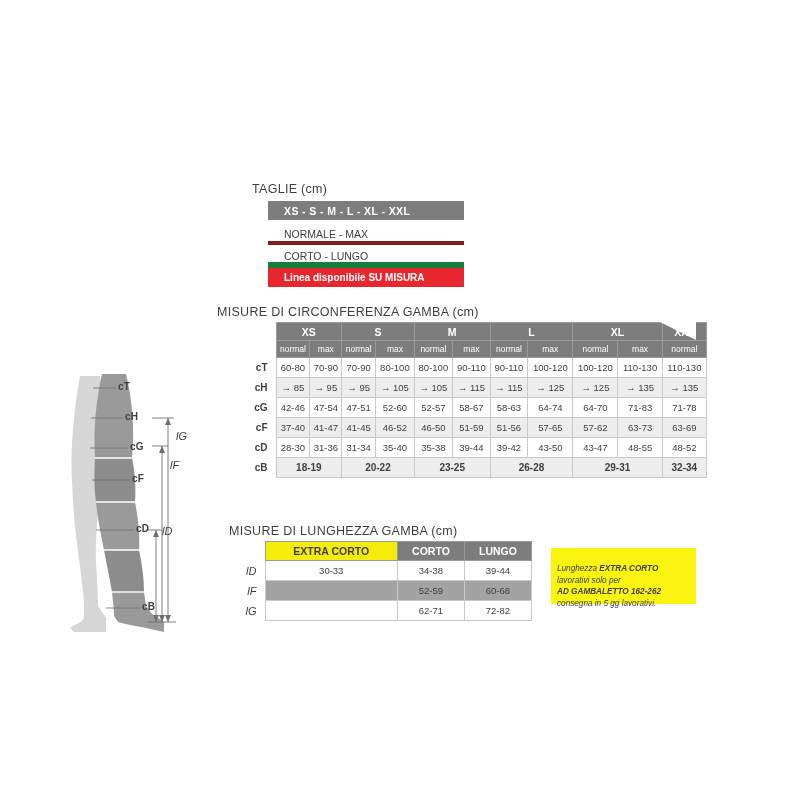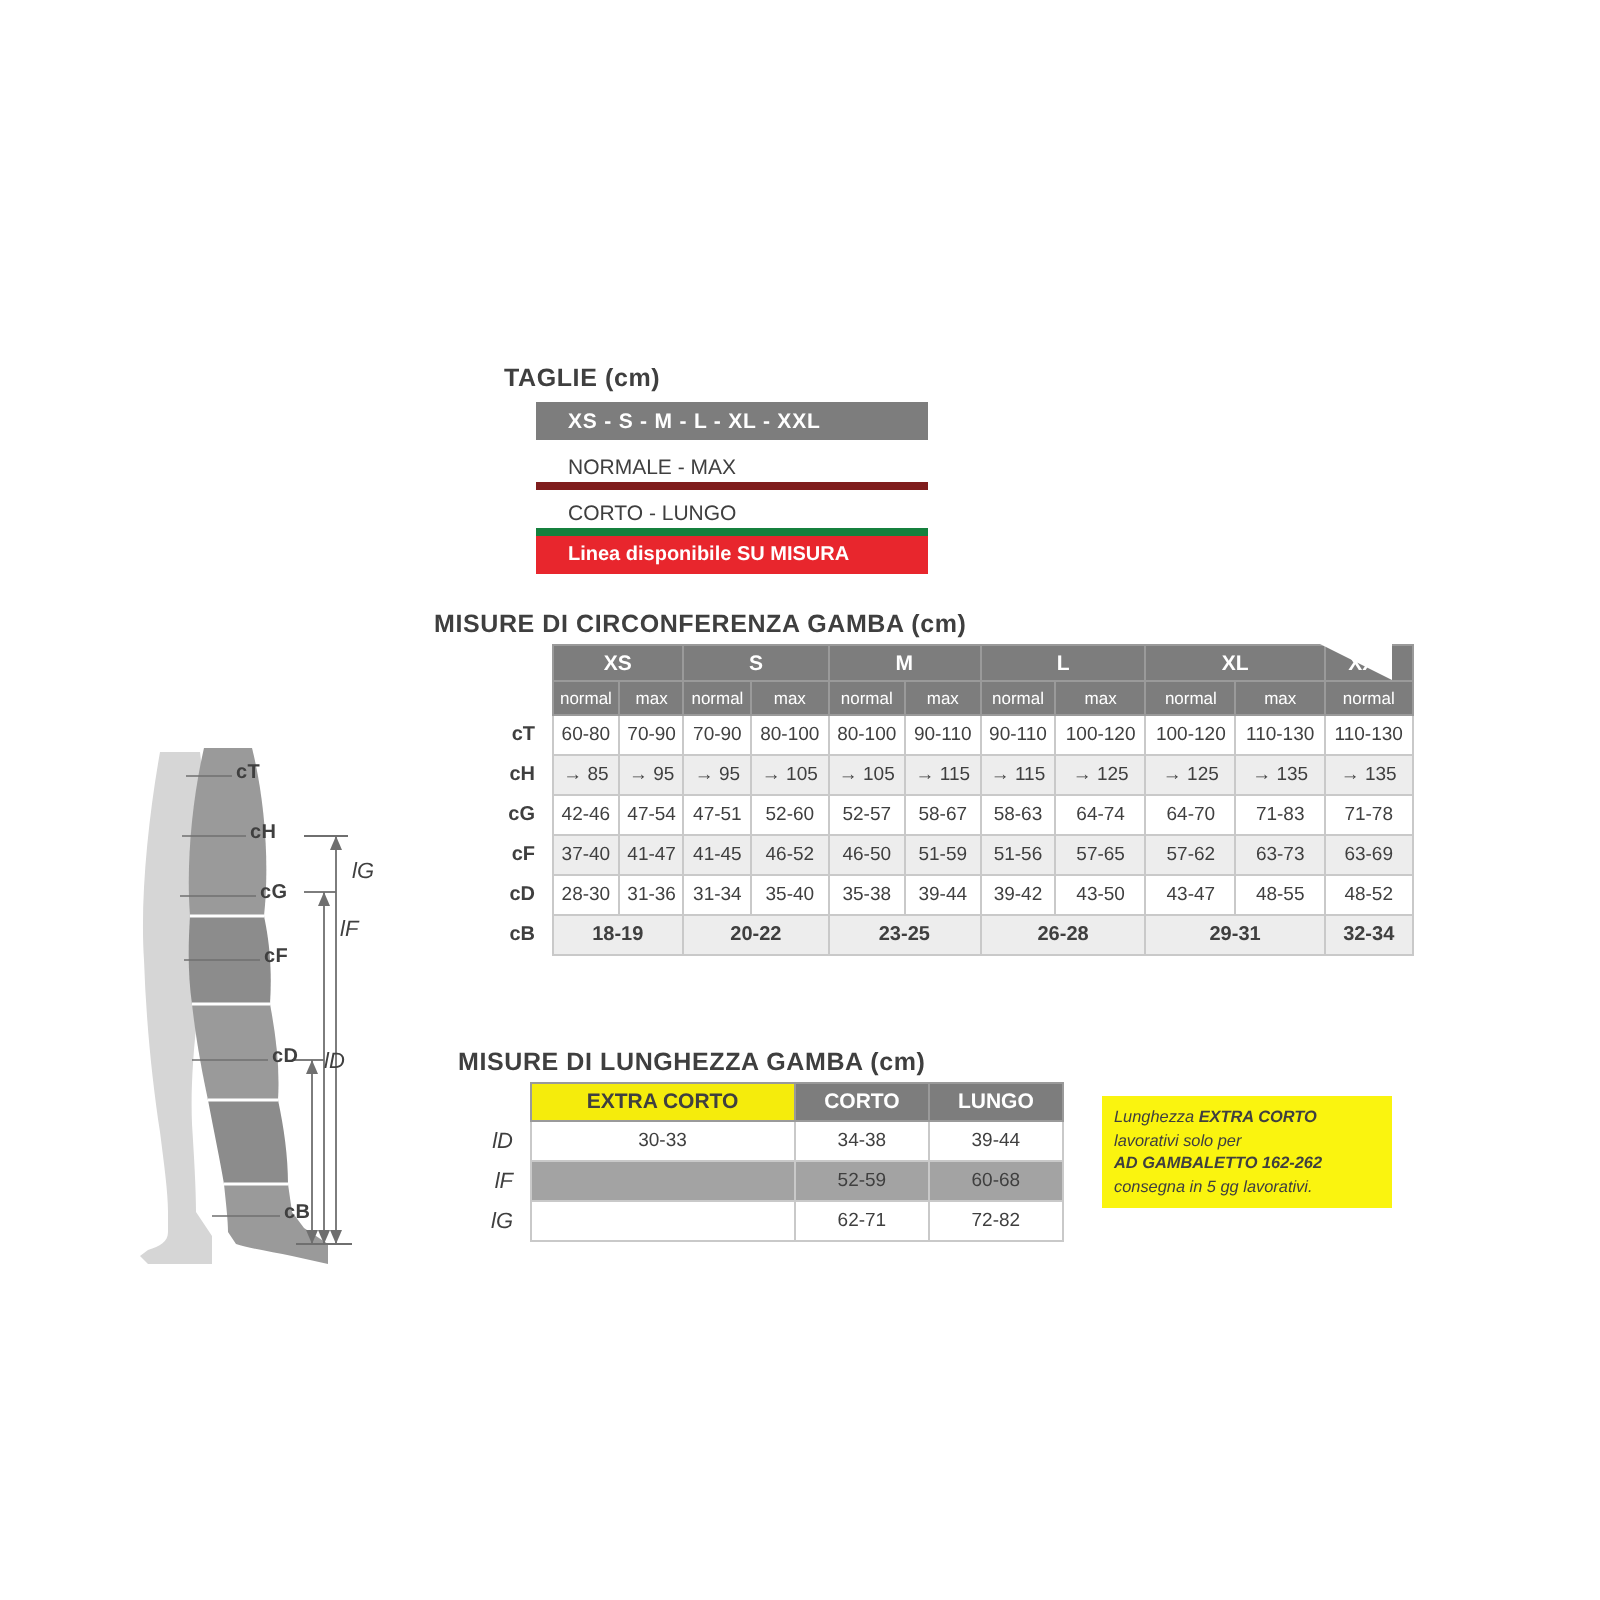--- a/index.html
+++ b/index.html
@@ -34,21 +34,21 @@
     position: absolute;
     font-size: 11px;
     color: #3f3f3f;
     font-style: italic;
   }
 
   
   .section-title {
     position: absolute;
     font-size: 12.5px;
-    font-weight: bold;
+    font-weight: normal;
     color: #3f3f3f;
     letter-spacing: .3px;
   }
 
   
   #taglie-title { left: 252px; top: 182px; }
   .taglie-row {
     position: absolute;
     left: 236px;
     height: 19px;
@@ -65,21 +65,21 @@
     font-weight: bold;
     letter-spacing: .4px;
   }
   #taglie-row-2 {
     top: 226px; width: 196px;
     border-bottom: 4px solid #7f1d1d;
     color: #3f3f3f;
   }
   #taglie-row-3 {
     top: 249px; width: 196px;
-    border-bottom: 4px solid #15803d;
+    border-bottom: 6px solid #15803d;
     color: #3f3f3f;
   }
   #taglie-row-4 {
     top: 268px; width: 196px;
     background: #e8262d;
     color: #ffffff;
     font-weight: bold;
     font-size: 10px;
   }
 
@@ -178,21 +178,21 @@
   }
   #len-table tbody tr.shaded td { background: #a3a3a3; }
   #len-table tbody tr.shaded td.rowlabel { background: #ffffff; }
 
   
   #note {
     position: absolute;
     left: 551px; top: 548px;
     width: 145px; height: 56px;
     background: #faf40f;
-    padding: 5px 6px;
+    padding: 15px 6px;
     font-size: 8.2px;
     line-height: 11.5px;
     color: #3f3f3f;
     font-style: italic;
   }
   #note b { font-style: italic; }
 </style>
 </head>
 <body>
 

